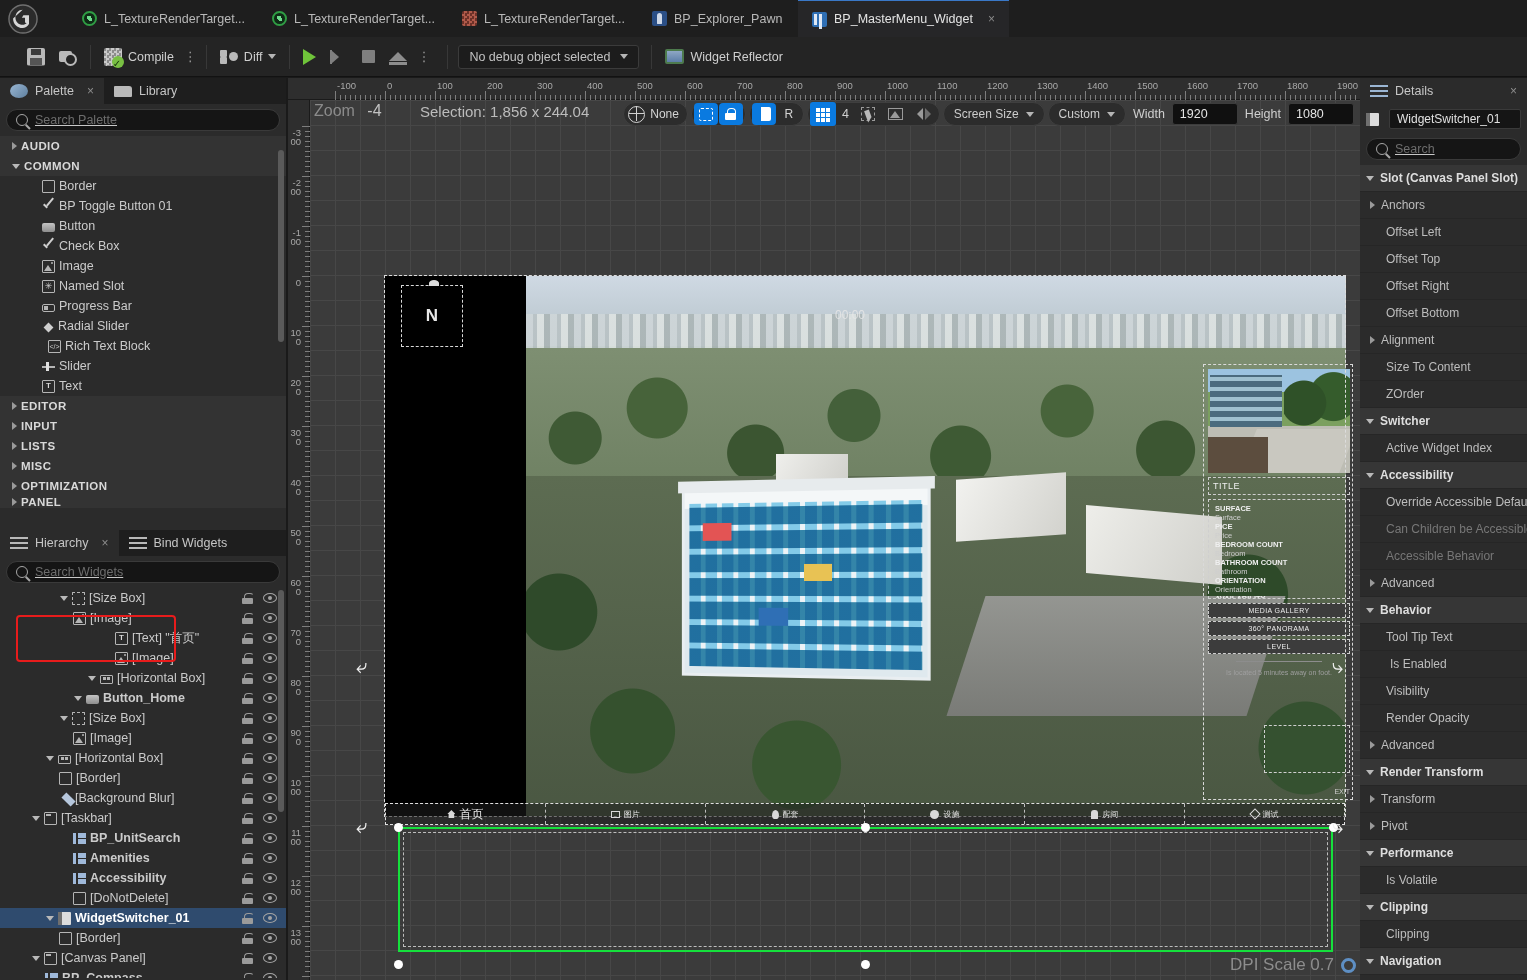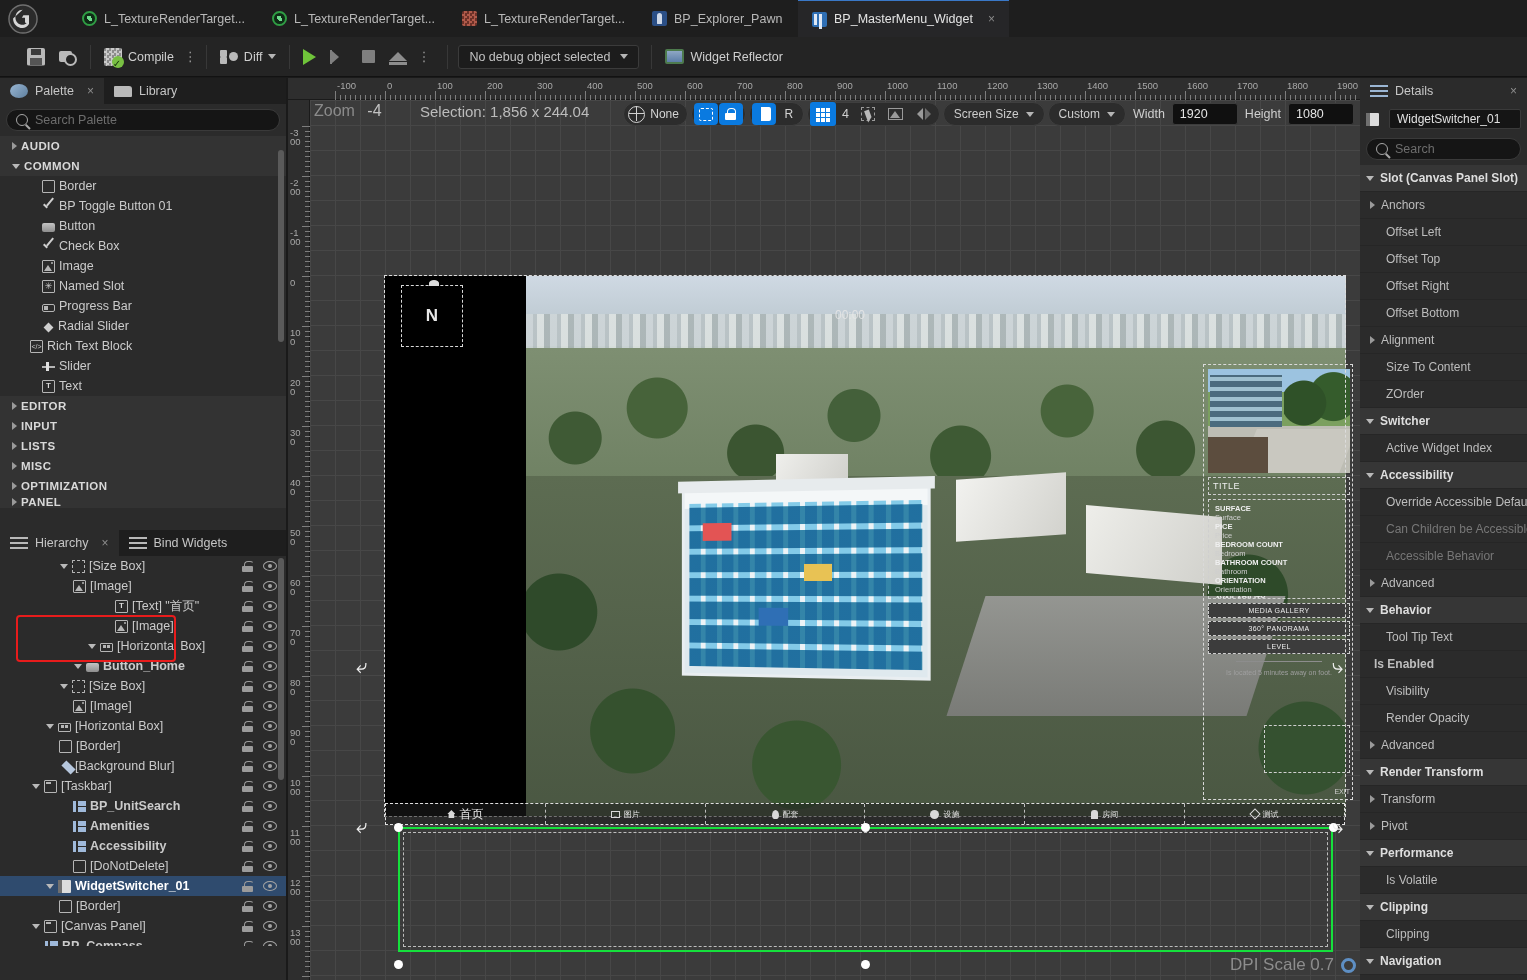--- a/index.html
+++ b/index.html
@@ -111,21 +111,21 @@
     font-size: 12.5px; color: #c6c6c6;
   }
   .ptab.active { background: #2b2b2b; }
   .ptab .pclose { margin-left: 6px; color: #8d8d8d; font-size: 12px; }
 
   #palette { position: absolute; left: 0; top: 78px; width: 286px; height: 452px; background: #2b2b2b; }
   #hierarchy { position: absolute; left: 0; top: 530px; width: 286px; height: 450px; background: #2b2b2b; }
 
   .searchbar {
     margin: 5px 6px; height: 22px; background: #151515; border: 1px solid #3a3a3a;
-    border-radius: 11px; display: flex; align-items: center; gap: 7px; padding: 0 9px;
+    border-radius: 11px; display: flex; align-items: center; gap: 7px; padding: 0 9px; text-decoration: underline;
   }
   .searchbar input {
     background: transparent; border: none; outline: none; color: #cfcfcf;
     font-size: 12.5px; width: 100%; font-family: "Liberation Sans", sans-serif;
   }
   .searchbar input::placeholder { color: #6d6d6d; }
   .mag { width: 12px; height: 12px; border: 1.6px solid #a6a6a6; border-radius: 50%; position: relative; flex:0 0 12px;}
   .mag:after { content:""; position:absolute; right:-4px; bottom:-3px; width:6px;height:1.6px;background:#a6a6a6;transform:rotate(45deg);}
 
   .tree { overflow: hidden; position: relative; }
@@ -176,21 +176,21 @@
 
   .vscroll { position: absolute; right: 2px; width: 6px; background: #5a5a5a; border-radius: 3px; }
   .redbox {
     position: absolute; border: 2.5px solid #e81c1c; border-radius: 4px; pointer-events: none;
   }
 
   
   #viewport { position: absolute; left: 288px; top: 78px; width: 1072px; height: 902px; background: #3b3b3b; overflow:hidden;}
   .ruler-h { position: absolute; left: 0; top: 0; width: 1072px; height: 22px; background: #2e2e2e; border-bottom:1px solid #1a1a1a;}
   .ruler-v { position: absolute; left: 0; top: 22px; width: 22px; height: 880px; background: #2e2e2e; border-right:1px solid #1a1a1a;}
-  .tickl { position: absolute; font-size: 9.5px; color: #a9a9a9; }
+  .tickl { position: absolute; font-size: 9.5px; color: #a9a9a9; text-align: right; }
   .tick { position: absolute; background: #7d7d7d; }
   .canvas-area { position: absolute; left: 22px; top: 22px; width: 1050px; height: 880px; overflow:hidden;
     background:
       linear-gradient(#474747 1px, transparent 1px) 0 0/25px 25px,
       linear-gradient(90deg,#474747 1px, transparent 1px) 0 0/25px 25px,
       #3b3b3b;
   }
   .zoomlabel { position: absolute; font-size: 16px; color: #8b8b8b; }
   .sellabel { position: absolute; font-size: 15px; color: #bcbcbc; }
 
@@ -377,21 +377,21 @@
       <span>Named Slot</span>
         </div>
     <div class="row" style="padding-left:42px">
       <span class="wicon wi-progress"></span>
       <span>Progress Bar</span>
         </div>
     <div class="row" style="padding-left:42px">
       <span class="wi-radial"></span>
       <span>Radial Slider</span>
         </div>
-    <div class="row" style="padding-left:30px">
+    <div class="row" style="padding-left:48px">
       <span class="wicon wi-rich">&lt;/&gt;</span>
       <span>Rich Text Block</span>
         </div>
     <div class="row" style="padding-left:42px">
       <span class="wicon wi-slider"></span>
       <span>Slider</span>
         </div>
     <div class="row" style="padding-left:42px">
       <span class="wicon wi-text">T</span>
       <span>Text</span>
@@ -432,20 +432,24 @@
       <span class="glyph" style="width:13px;height:12px;background:
         linear-gradient(#b9b9b9 2px,transparent 2px) 0 0/100% 5px;"></span>
       <span>Hierarchy</span>
       <span class="pclose">×</span>
     </div>
     <div class="ptab">
       <span class="glyph" style="width:13px;height:12px;background:
         linear-gradient(#b9b9b9 2px,transparent 2px) 0 0/100% 5px;"></span>
       <span>Bind Widgets</span>
     </div>
+  </div>
+  <div class="searchbar">
+    <span class="mag"></span>
+    <input placeholder="Search Widgets" style="">
   </div>
   <div class="tree" id="htree" style="height:390px;position:relative;">
     <div class="row" style="padding-left: 60px;">
           <span class="tw down"></span>
           <span class="wicon wi-sizebox"></span>
           <span>[Size Box]</span>
           <span class="lockeye">
             <span class="g-lock"></span>
             <span class="g-eye"></span>
           </span>
@@ -1325,21 +1329,21 @@
           <span class="tw right"></span>
           <span style="white-space: nowrap;">Advanced</span>
         </div>
         <div class="d-row group">
           <span class="tw down"></span>
           <span style="white-space: nowrap;">Behavior</span>
         </div>
         <div class="d-row" style="padding-left: 26px;">
           <span style="white-space: nowrap;">Tool Tip Text</span>
         </div>
-        <div class="d-row" style="padding-left: 14px; font-weight: bold;">
+        <div class="d-row" style="padding-left: 30px;">
           <span style="white-space: nowrap;">Is Enabled</span>
         </div>
         <div class="d-row" style="padding-left: 26px;">
           <span style="white-space: nowrap;">Visibility</span>
         </div>
         <div class="d-row" style="padding-left: 26px;">
           <span style="white-space: nowrap;">Render Opacity</span>
         </div>
         <div class="d-row">
           <span class="tw right"></span>

